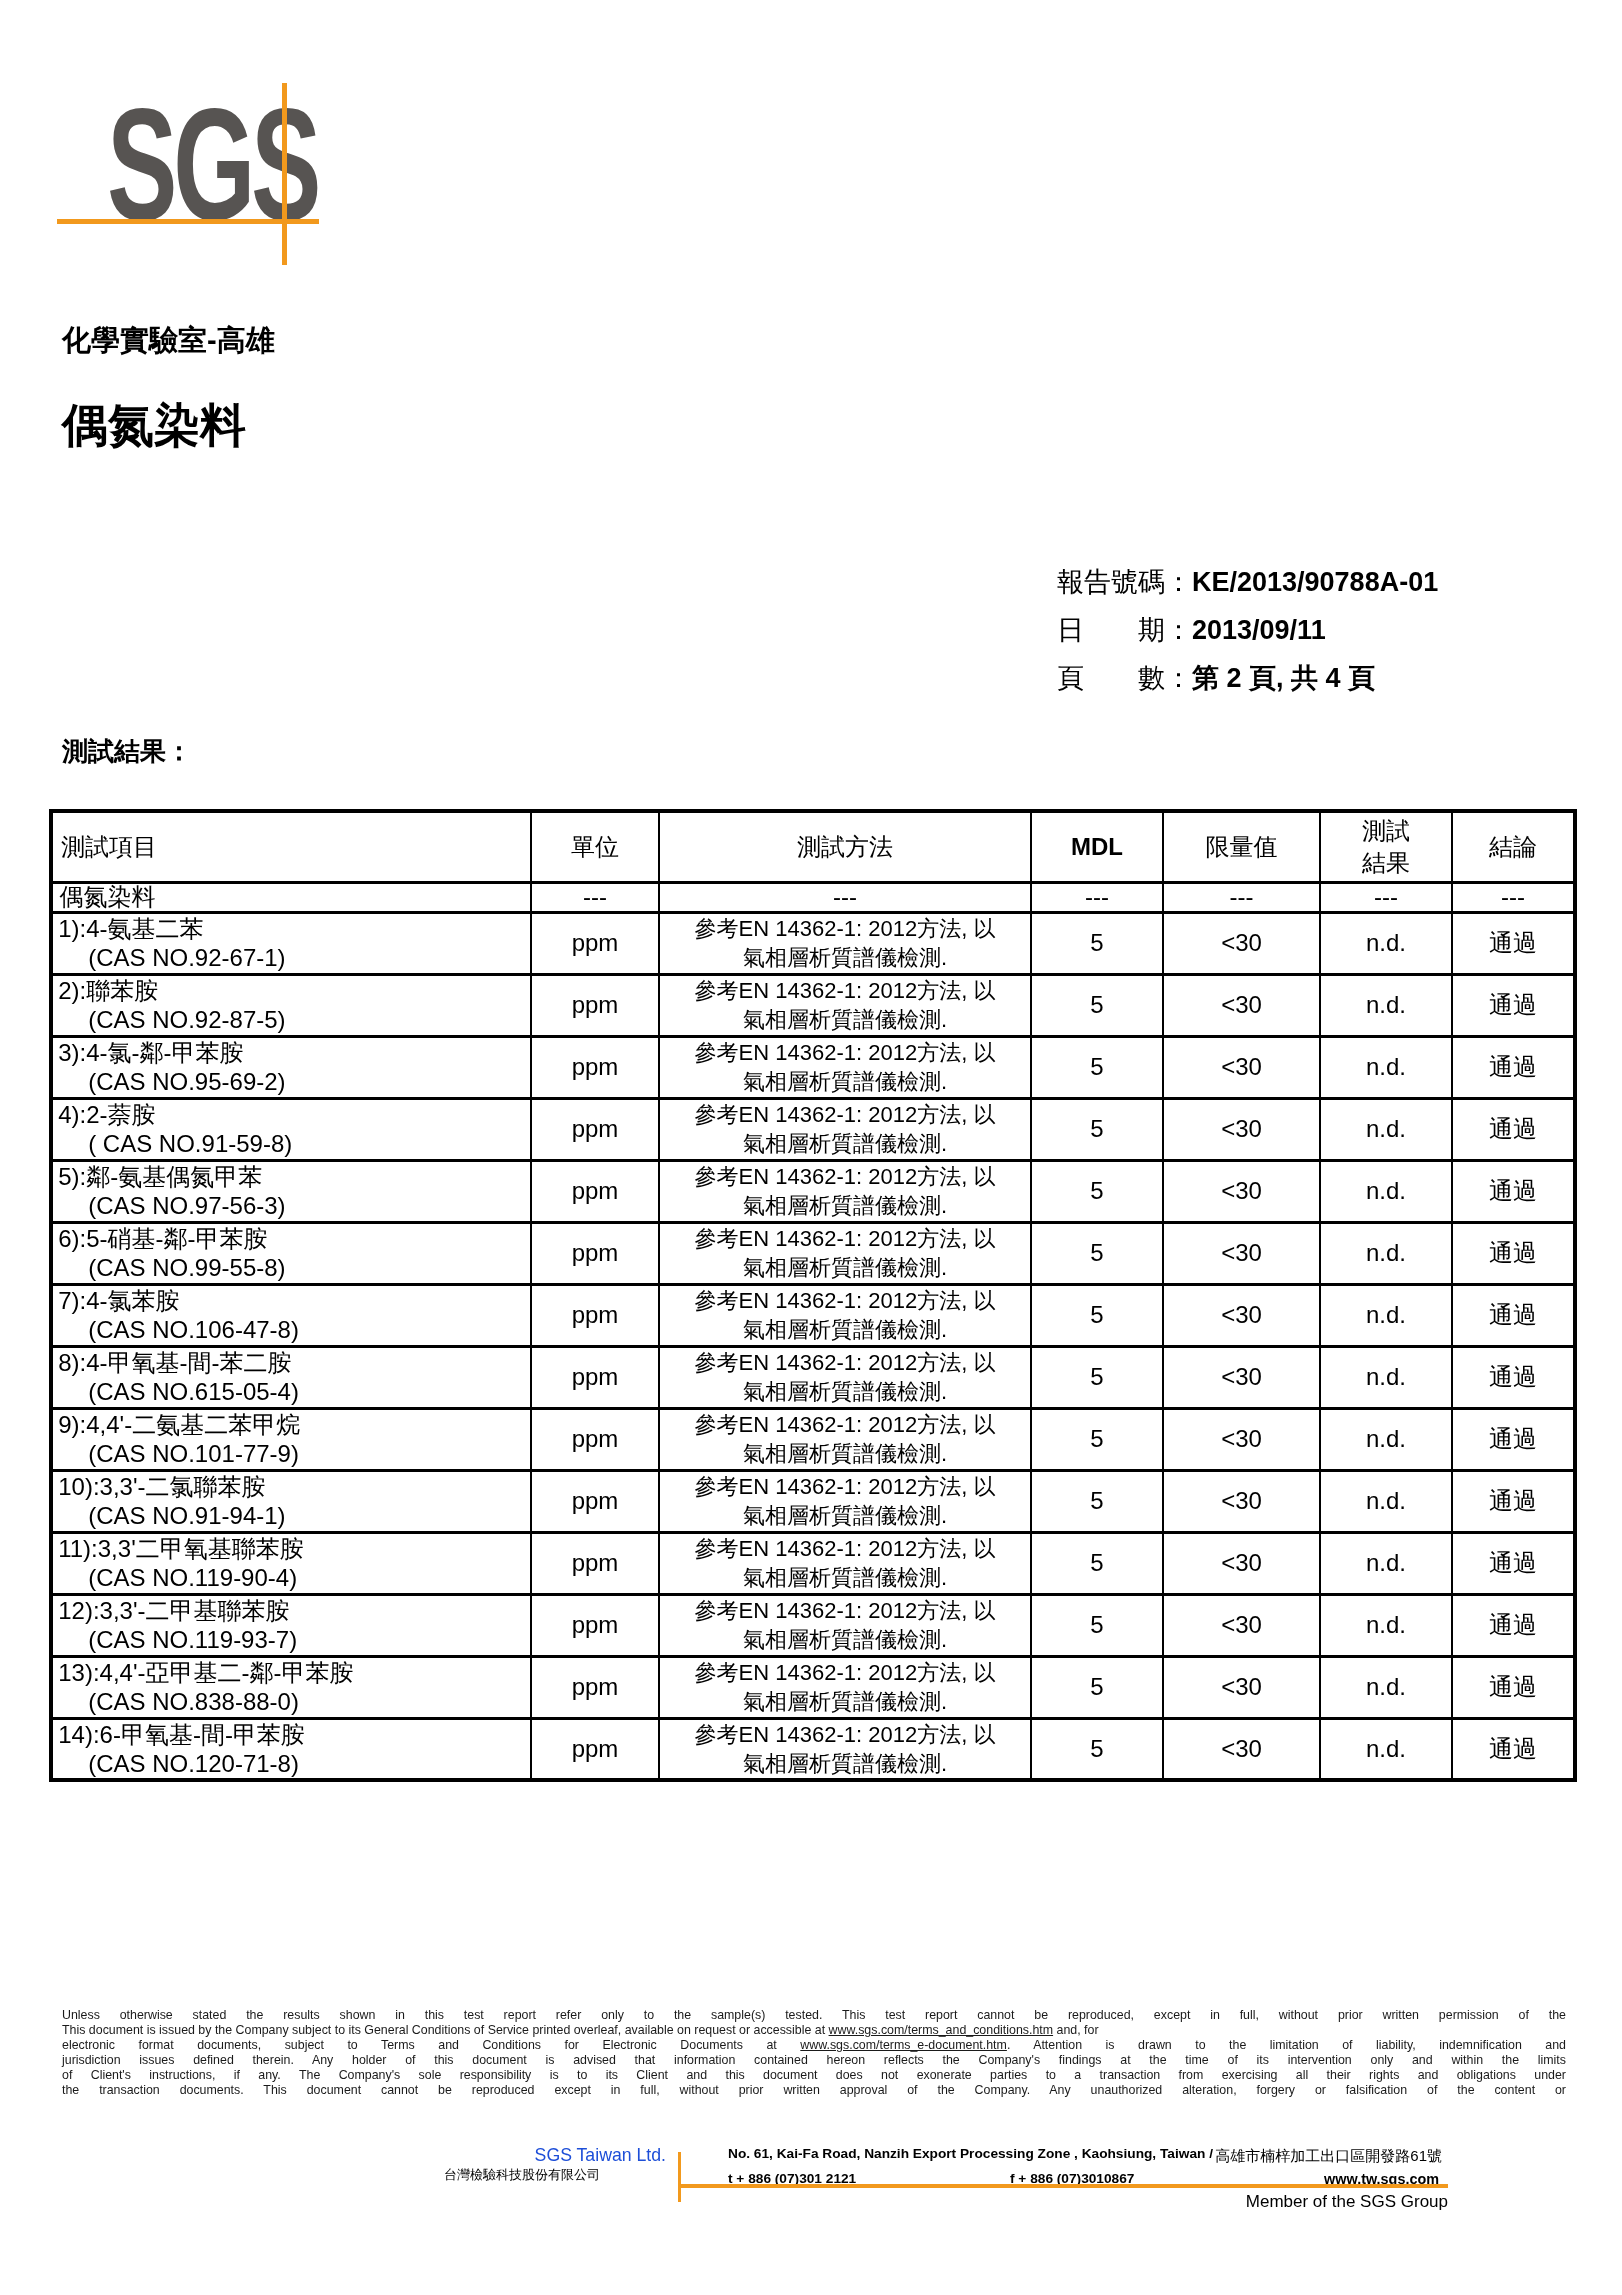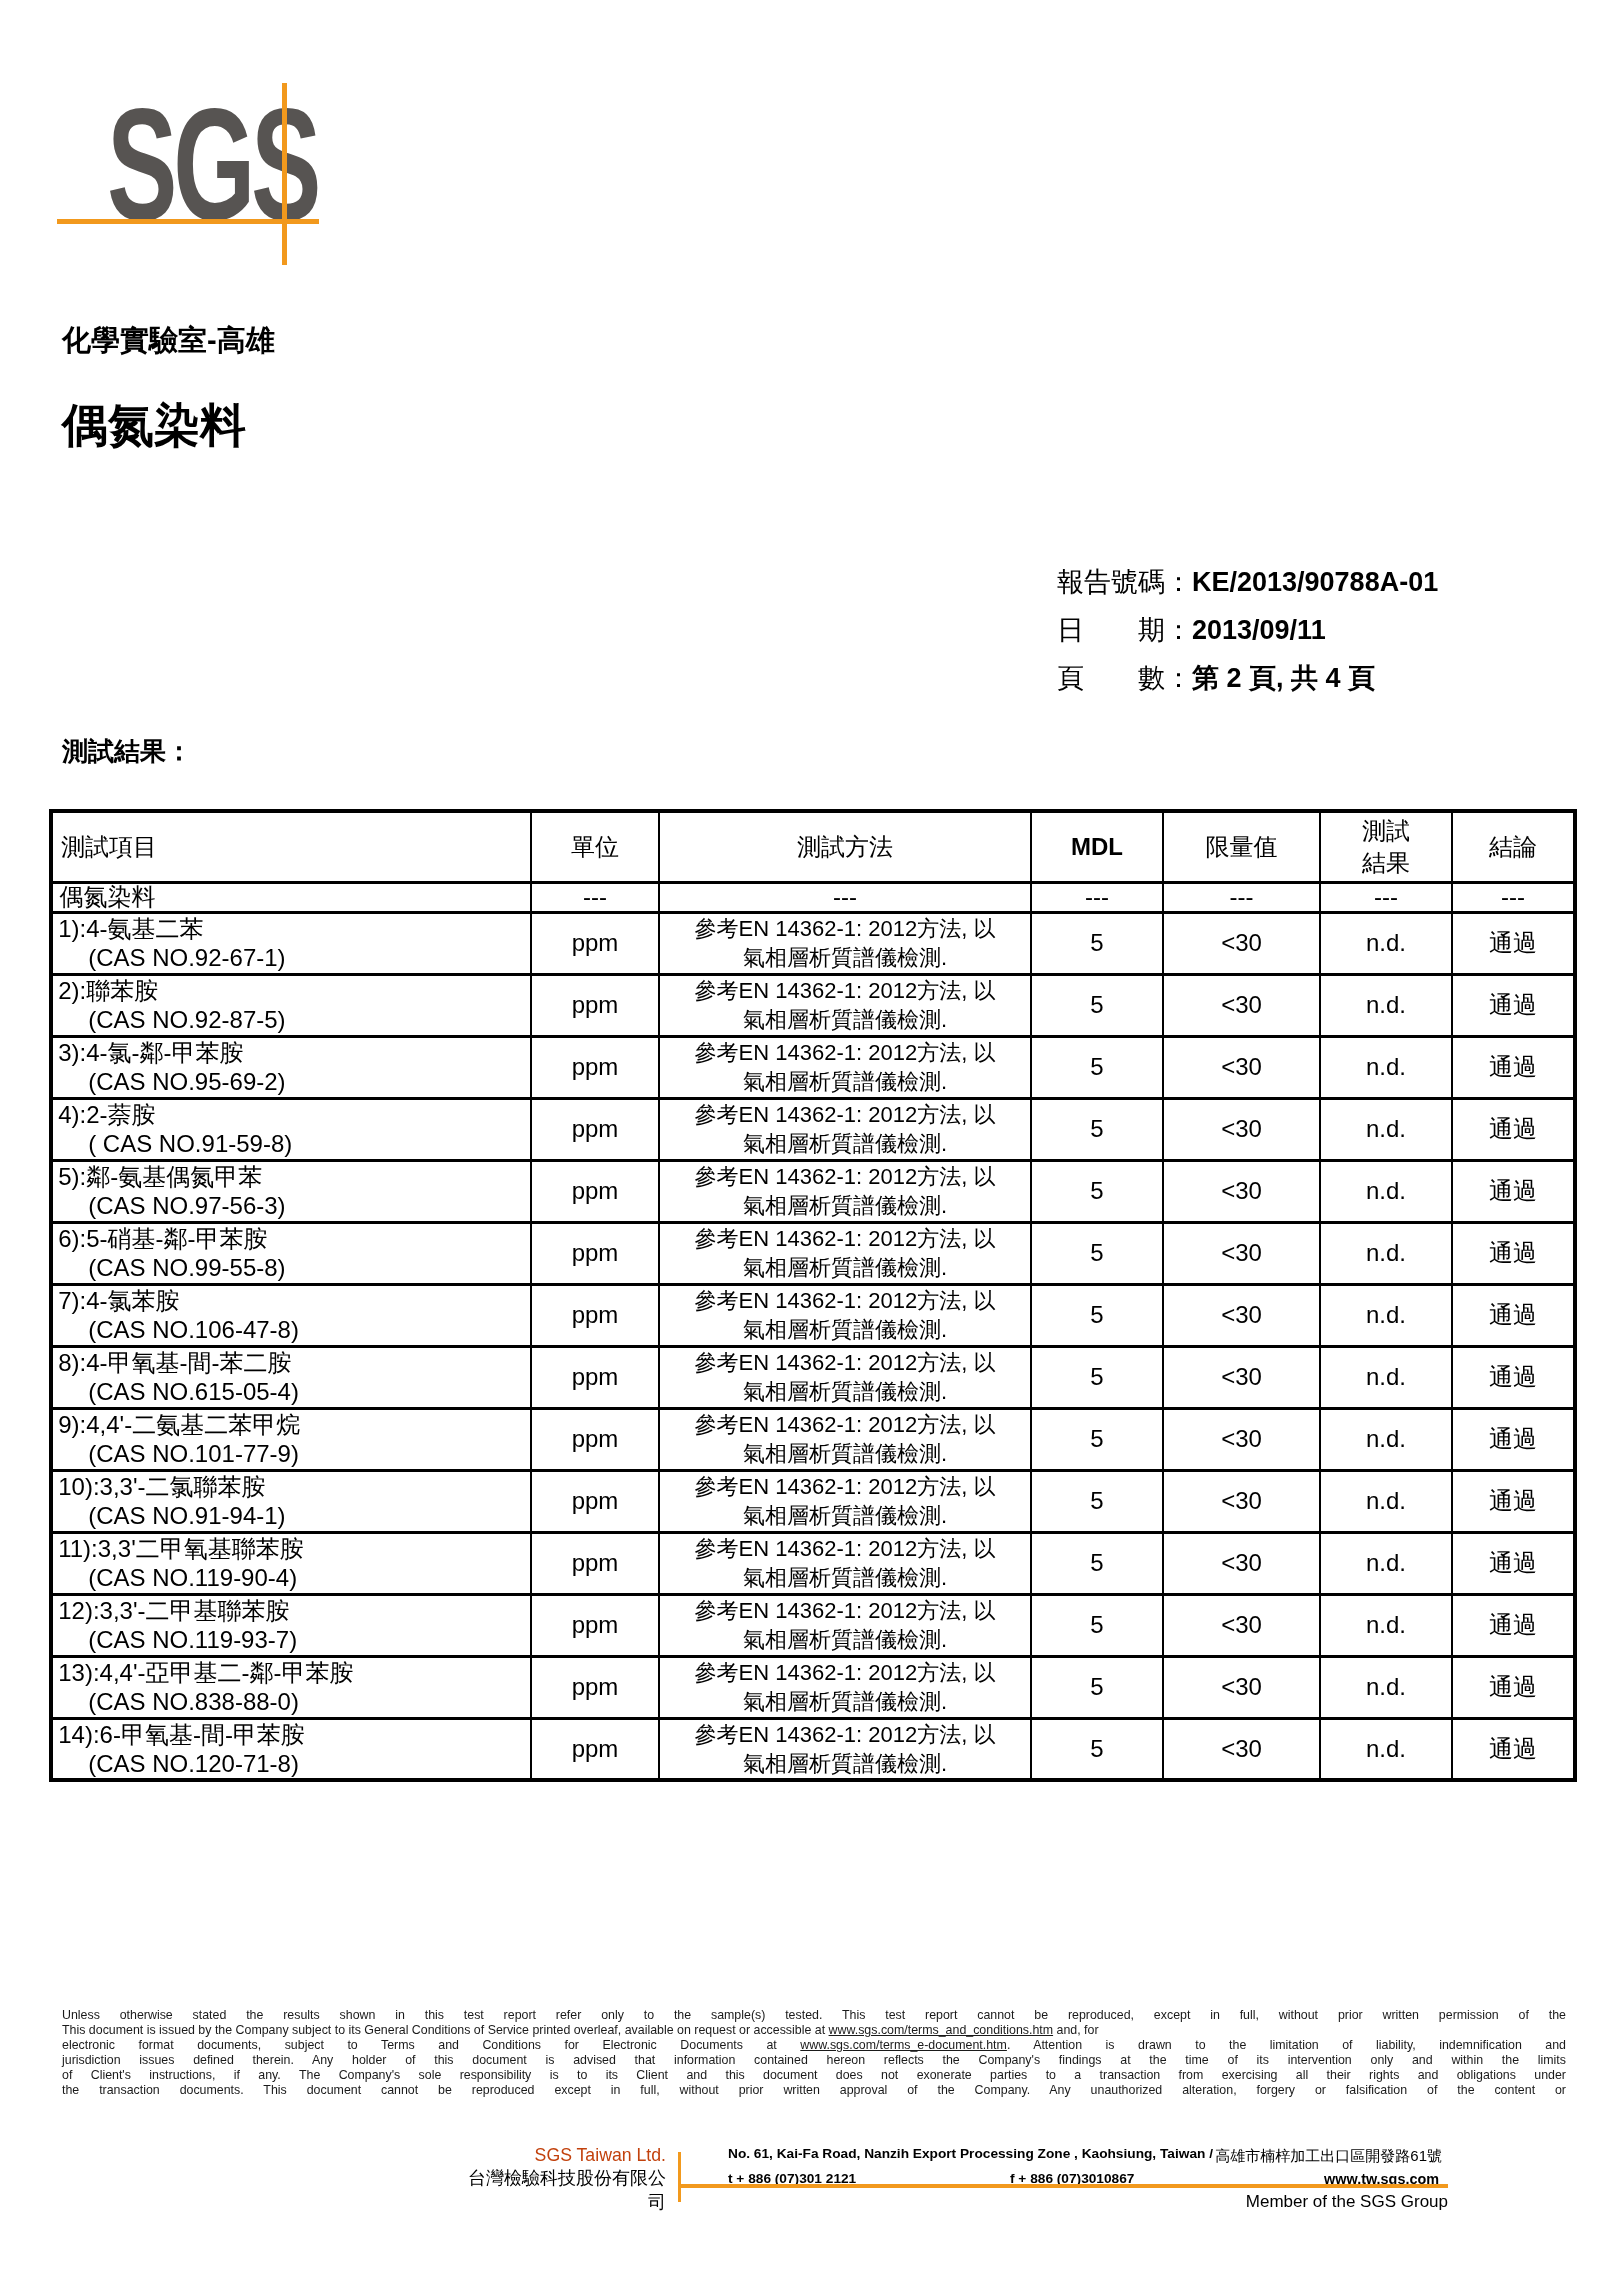--- a/index.html
+++ b/index.html
@@ -128,27 +128,27 @@
   }
   .disc-line { text-align: justify; text-align-last: justify; }
   .disc-line:nth-child(2), .disc-line:nth-child(8) { text-align-last: left; }
 
   
   .company-en {
     position: absolute;
     left: 458px; top: 2145px; width: 208px;
     text-align: right;
     font-size: 17.7px;
-    color: #c2410c;
+    color: #1d4ed8;
   }
   .company-zh {
     position: absolute;
-    left: 458px; top: 2166px; width: 208px;
-    text-align: right;
-    font-size: 18px;
+    left: 444px; top: 2166px; width: 208px;
+    text-align: left;
+    font-size: 13px;
   }
   .footer-vline {
     position: absolute;
     left: 678px; top: 2152px;
     width: 3.3px; height: 50px;
     background: #F2991D;
   }
   .address-en {
     position: absolute;
     left: 728px; top: 2146px;

